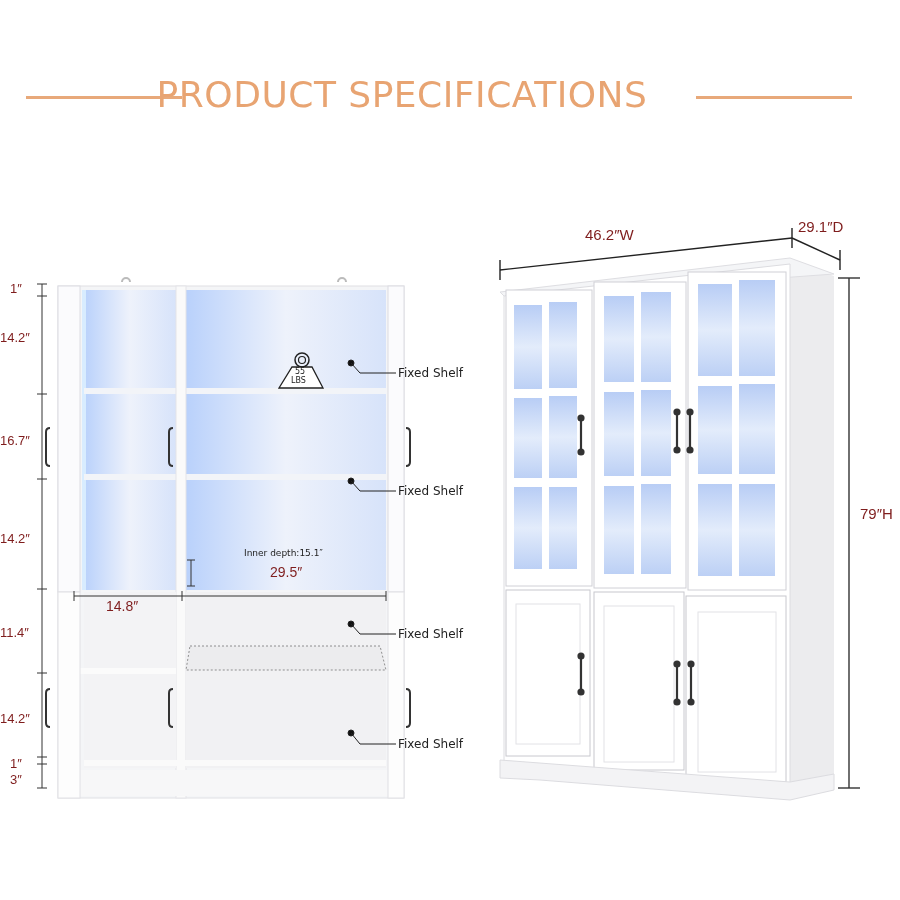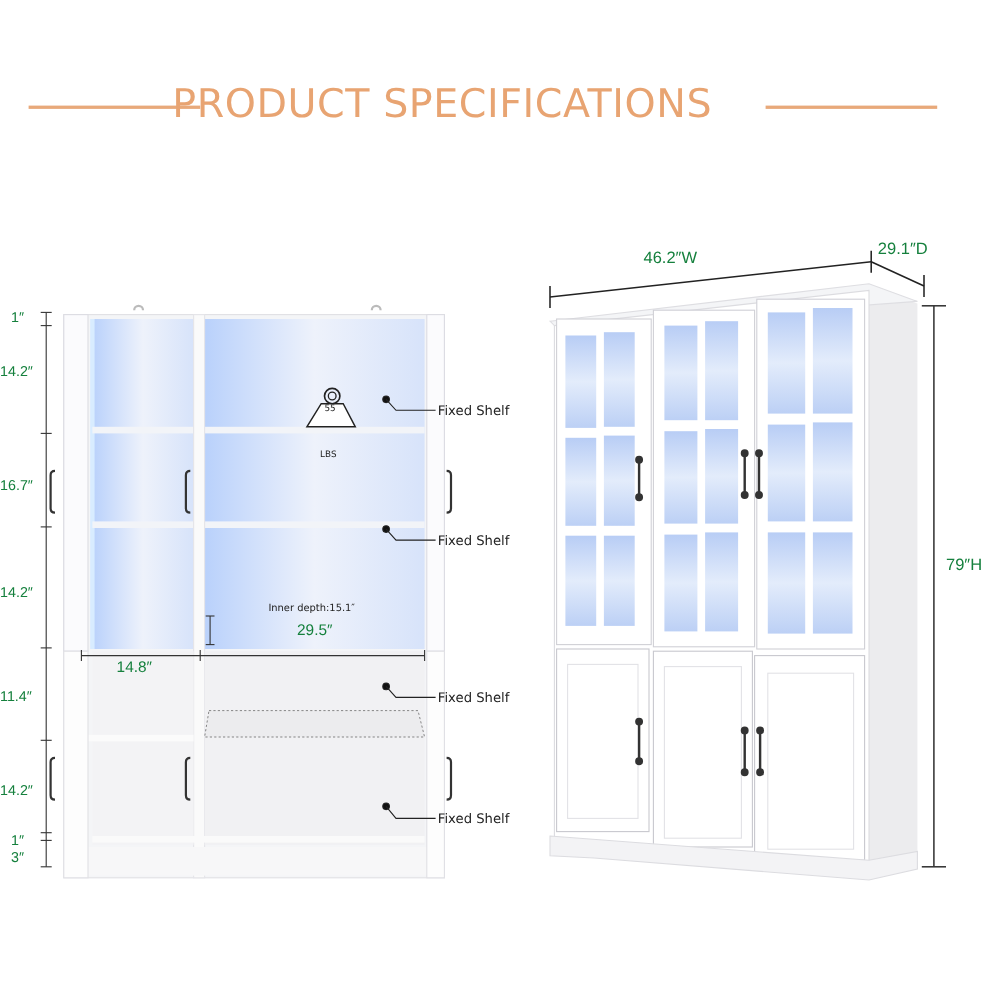--- a/index.html
+++ b/index.html
@@ -1,19 +1,19 @@
 <!DOCTYPE html>
 <html><head>
 <meta charset="utf-8">
 <style>
   html,body{margin:0;padding:0;background:#ffffff;}
   body{width:900px;height:900px;position:relative;overflow:hidden;font-family:"DejaVu Sans","Liberation Sans",sans-serif;}
   .title-line{position:absolute;height:3px;background:#e8a97a;top:96px;}
   .title{position:absolute;top:74px;left:0;width:804px;text-align:center;font-size:36px;color:#e8a472;letter-spacing:0.5px;font-family:"DejaVu Sans","Liberation Sans",sans-serif;}
-  .dimlabel{position:absolute;font-size:13px;color:#15803d;font-family:"Liberation Sans",sans-serif;}
+  .dimlabel{position:absolute;font-size:13px;color:#7f1d1d;font-family:"Liberation Sans",sans-serif;}
   .dimlabel.big{font-size:17px;}
   .callout{position:absolute;font-size:12px;color:#222;font-family:"DejaVu Sans",sans-serif;}
   svg{position:absolute;left:0;top:0;}
 </style>
 </head>
 <body>
 
 <div class="title-line" style="left:26px;width:156px;"></div>
 <div class="title-line" style="left:696px;width:156px;"></div>
 <div class="title">PRODUCT SPECIFICATIONS</div>
@@ -114,21 +114,21 @@
 <div class="dimlabel" style="left:0px;top:625px;">11.4″</div>
 <div class="dimlabel" style="left:0px;top:711px;">14.2″</div>
 <div class="dimlabel" style="left:10px;top:756px;">1″</div>
 <div class="dimlabel" style="left:10px;top:772px;">3″</div>
 
 <div class="dimlabel" style="left:106px;top:598px;font-size:14px;">14.8″</div>
 <div class="dimlabel" style="left:270px;top:564px;font-size:14px;">29.5″</div>
 <div class="callout" style="left:196px;top:548px;font-size:9px;padding-left:48px;">Inner depth:15.1″</div>
 
 <div class="callout" style="left:295px;top:367px;font-size:8px;">55</div>
-<div class="callout" style="left:291px;top:376px;font-size:8px;margin-top:32px;">LBS</div>
+<div class="callout" style="left:291px;top:376px;font-size:8px;">LBS</div>
 
 <div class="callout" style="left:398px;top:366px;">Fixed Shelf</div>
 <div class="callout" style="left:398px;top:484px;">Fixed Shelf</div>
 <div class="callout" style="left:398px;top:627px;">Fixed Shelf</div>
 <div class="callout" style="left:398px;top:737px;">Fixed Shelf</div>
 
 <svg width="900" height="900">
 
   <line x1="500" y1="270" x2="792" y2="238" stroke="#222" stroke-width="1.4"></line>
   <line x1="500" y1="260" x2="500" y2="280" stroke="#222" stroke-width="1.4"></line>

